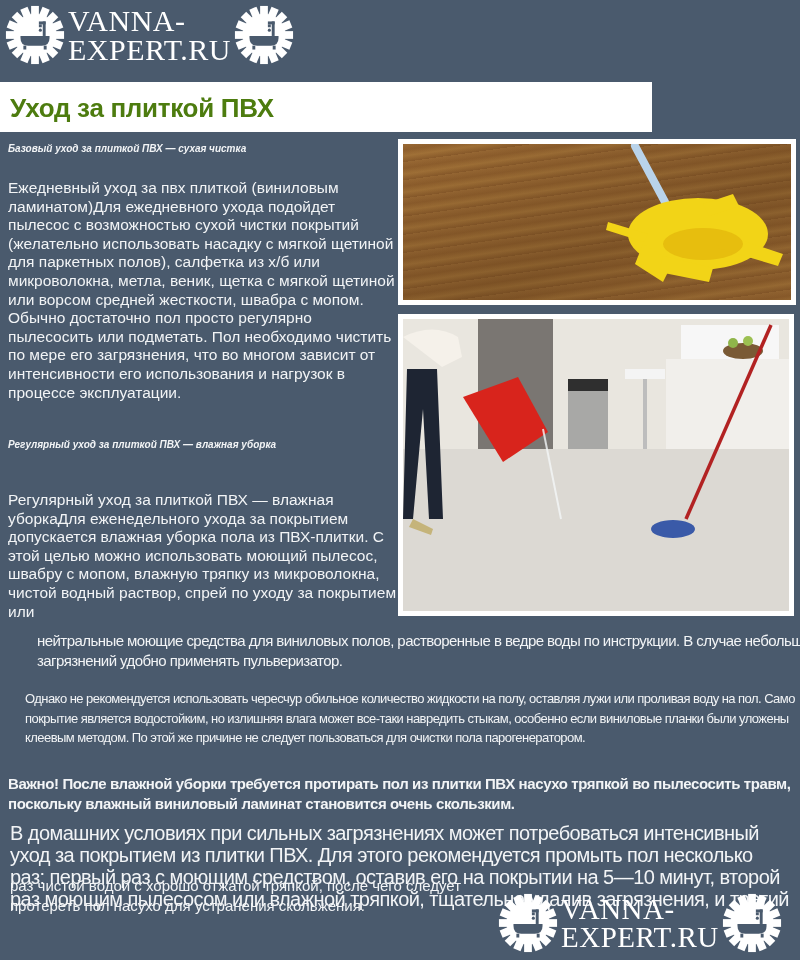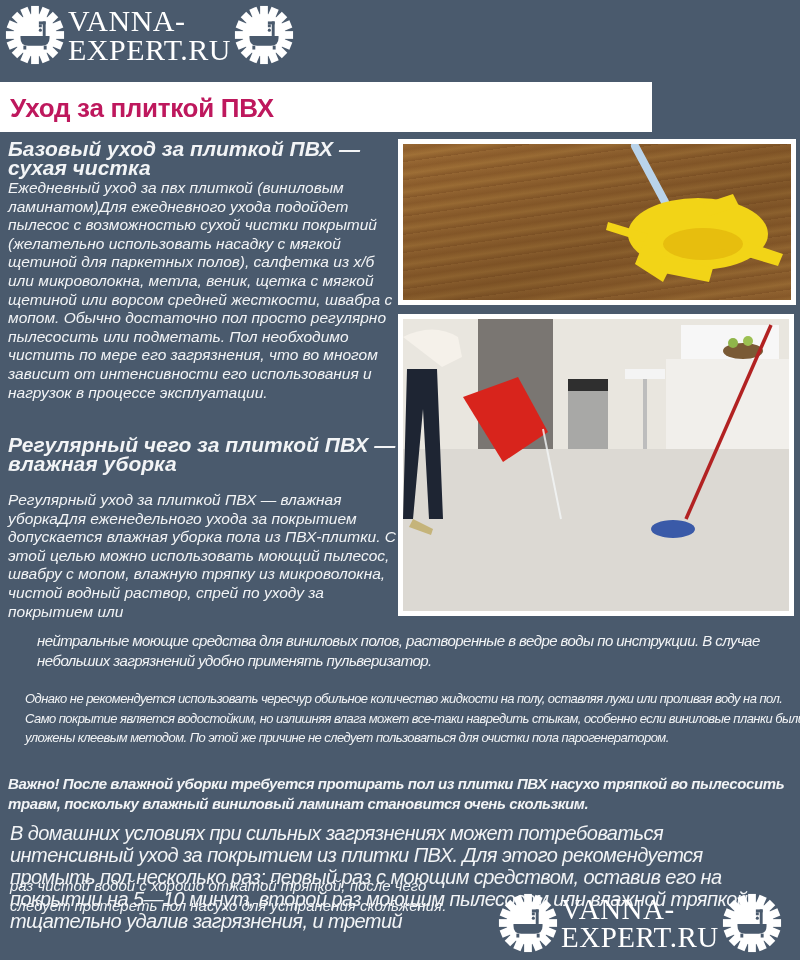--- a/index.html
+++ b/index.html
@@ -18,24 +18,24 @@
     color:#ffffff; font-size:30px; line-height:29px; letter-spacing:0.5px;
     margin:0 2px;
   }
   .logo-bottom .logo-text { font-size:29px; line-height:28px; }
   .title-bar {
     position:absolute; left:0; top:82px; width:652px; height:50px;
     background:#ffffff;
   }
   .title-bar h1 {
     margin:0; padding:0 0 0 10px; font-size:26px; line-height:52px;
-    color:#be185d; font-weight:bold; letter-spacing:-0.3px;
-  }
-  .text { position:absolute; font-style:italic; font-size:15.5px; line-height:18.6px; color:#f2f4f6; }
-  .h-it { font-weight:bold; font-style:italic; font-size:21px; }
+    color:#4d7c0f; font-weight:bold; letter-spacing:-0.3px;
+  }
+  .text { position:absolute; font-size:15.5px; line-height:18.6px; color:#f2f4f6; }
+  .h-it { font-weight:bold; font-style:italic; font-size:10px; }
   .sec1-h { left:8px; top:140px; width:390px; }
   .sec1-p { left:8px; top:179px; width:390px; }
   .sec2-h { left:8px; top:436px; width:390px; line-height:18.6px; }
   .sec2-p { left:8px; top:491px; width:390px; }
   .p3 { left:8px; top:631px; width:785px; font-size:15px; line-height:20px; letter-spacing:-0.55px;margin-left:29px; }
   .p4 { left:25px; top:689px; width:785px; font-size:13px; line-height:19.5px; letter-spacing:-0.55px; }
   .warn { left:8px; top:774px; width:785px; font-size:15px; line-height:20px; font-weight:bold; letter-spacing:-0.4px; }
   .p5 { left:10px; top:822px; width:780px; font-size:20px; line-height:22px; letter-spacing:-0.55px; }
   .p5b { left:10px; top:836px; width:480px; font-size:15px; line-height:19.5px;margin-top:40px; }
   .photo { position:absolute; background:#ffffff; padding:5px; box-sizing:border-box; }
@@ -123,21 +123,21 @@
   </svg>
 </div>
 
 <div class="title-bar">
   <h1>Уход за плиткой ПВХ</h1>
 </div>
 
 <div class="text h-it sec1-h">Базовый уход за плиткой ПВХ — сухая чистка</div>
 <div class="text sec1-p">Ежедневный уход за пвх плиткой (виниловым ламинатом)Для ежедневного ухода подойдет пылесос с возможностью сухой чистки покрытий (желательно использовать насадку с мягкой щетиной для паркетных полов), салфетка из х/б или микроволокна, метла, веник, щетка с мягкой щетиной или ворсом средней жесткости, швабра с мопом. Обычно достаточно пол просто регулярно пылесосить или подметать. Пол необходимо чистить по мере его загрязнения, что во многом зависит от интенсивности его использования и нагрузок в процессе эксплуатации.</div>
 
-<div class="text h-it sec2-h">Регулярный чего за плиткой ПВХ — влажная уборка</div>
+<div class="text h-it sec2-h">Регулярный уход за плиткой ПВХ — влажная уборка</div>
 <div class="text sec2-p">Регулярный уход за плиткой ПВХ — влажная уборкаДля еженедельного ухода за покрытием допускается влажная уборка пола из ПВХ-плитки. С этой целью можно использовать моющий пылесос, швабру с мопом, влажную тряпку из микроволокна, чистой водный раствор, спрей по уходу за покрытием или</div>
 
 <div class="photo photo1">
   <div class="inner">
     <svg width="100%" height="100%" viewBox="0 0 388 156" preserveAspectRatio="none">
       <line x1="232" y1="2" x2="262" y2="58" stroke="#b9d3ea" stroke-width="8" stroke-linecap="round"></line>
       <g fill="#f2d417">
         <ellipse cx="295" cy="90" rx="70" ry="36"></ellipse>
         <path d="M205 78 l40 12 l-4 8 l-38 -12z"></path>
         <path d="M240 100 l30 18 l-10 20 l-28 -18z"></path>

